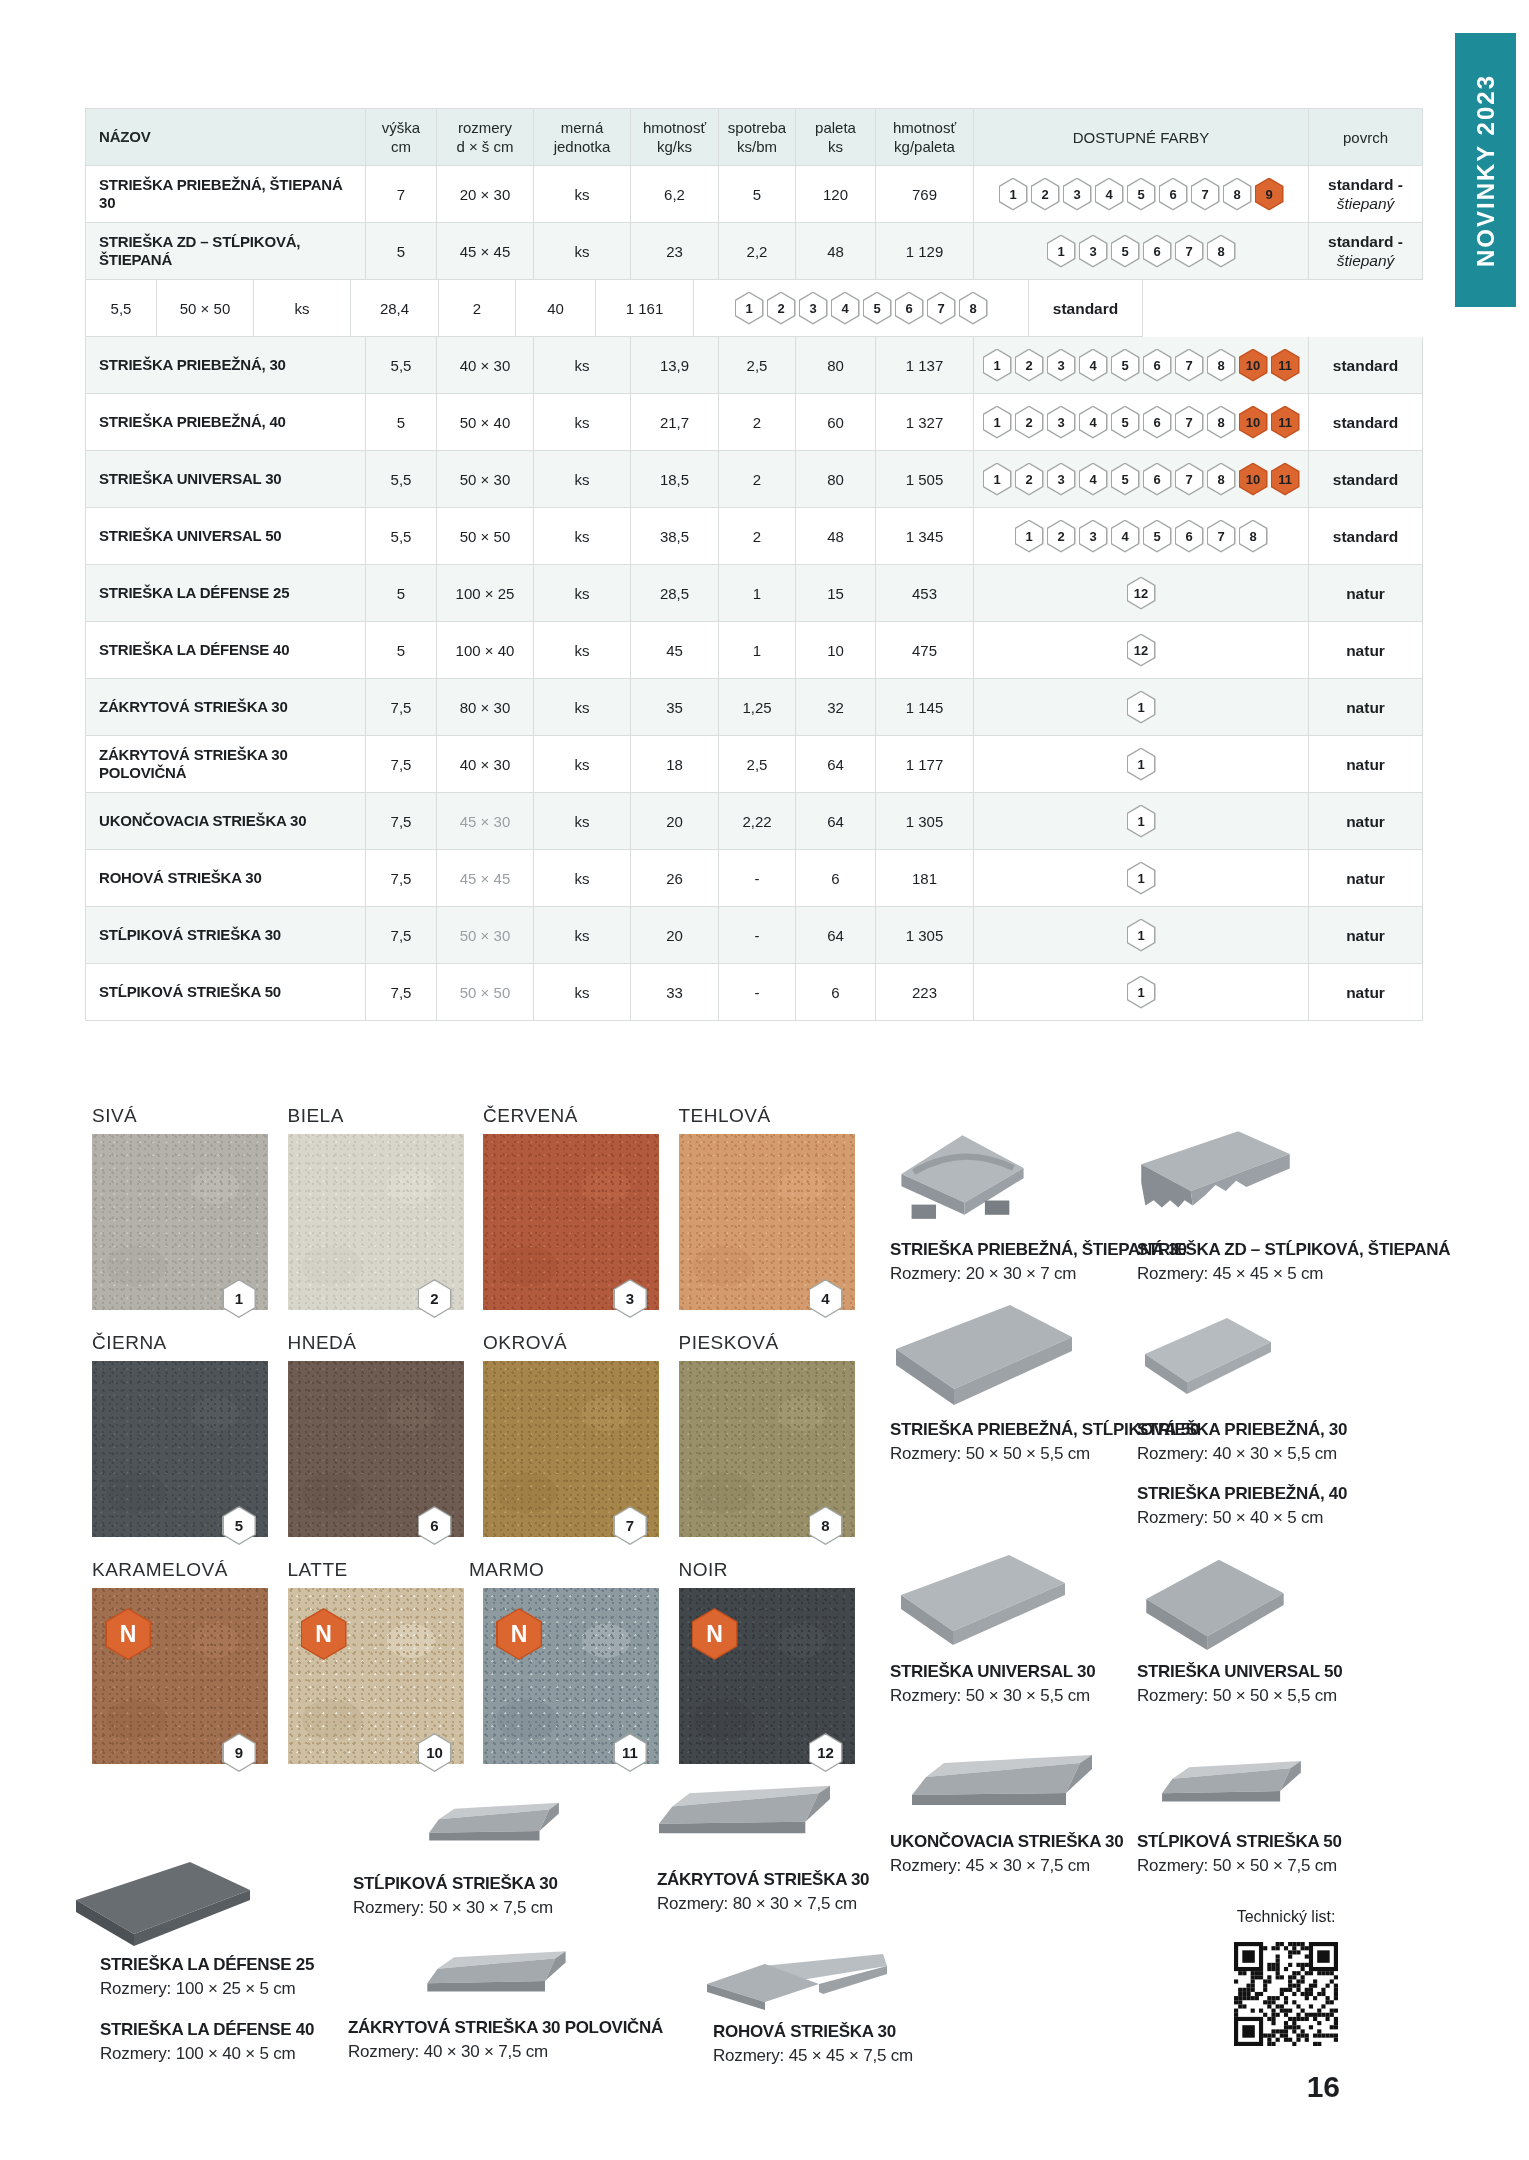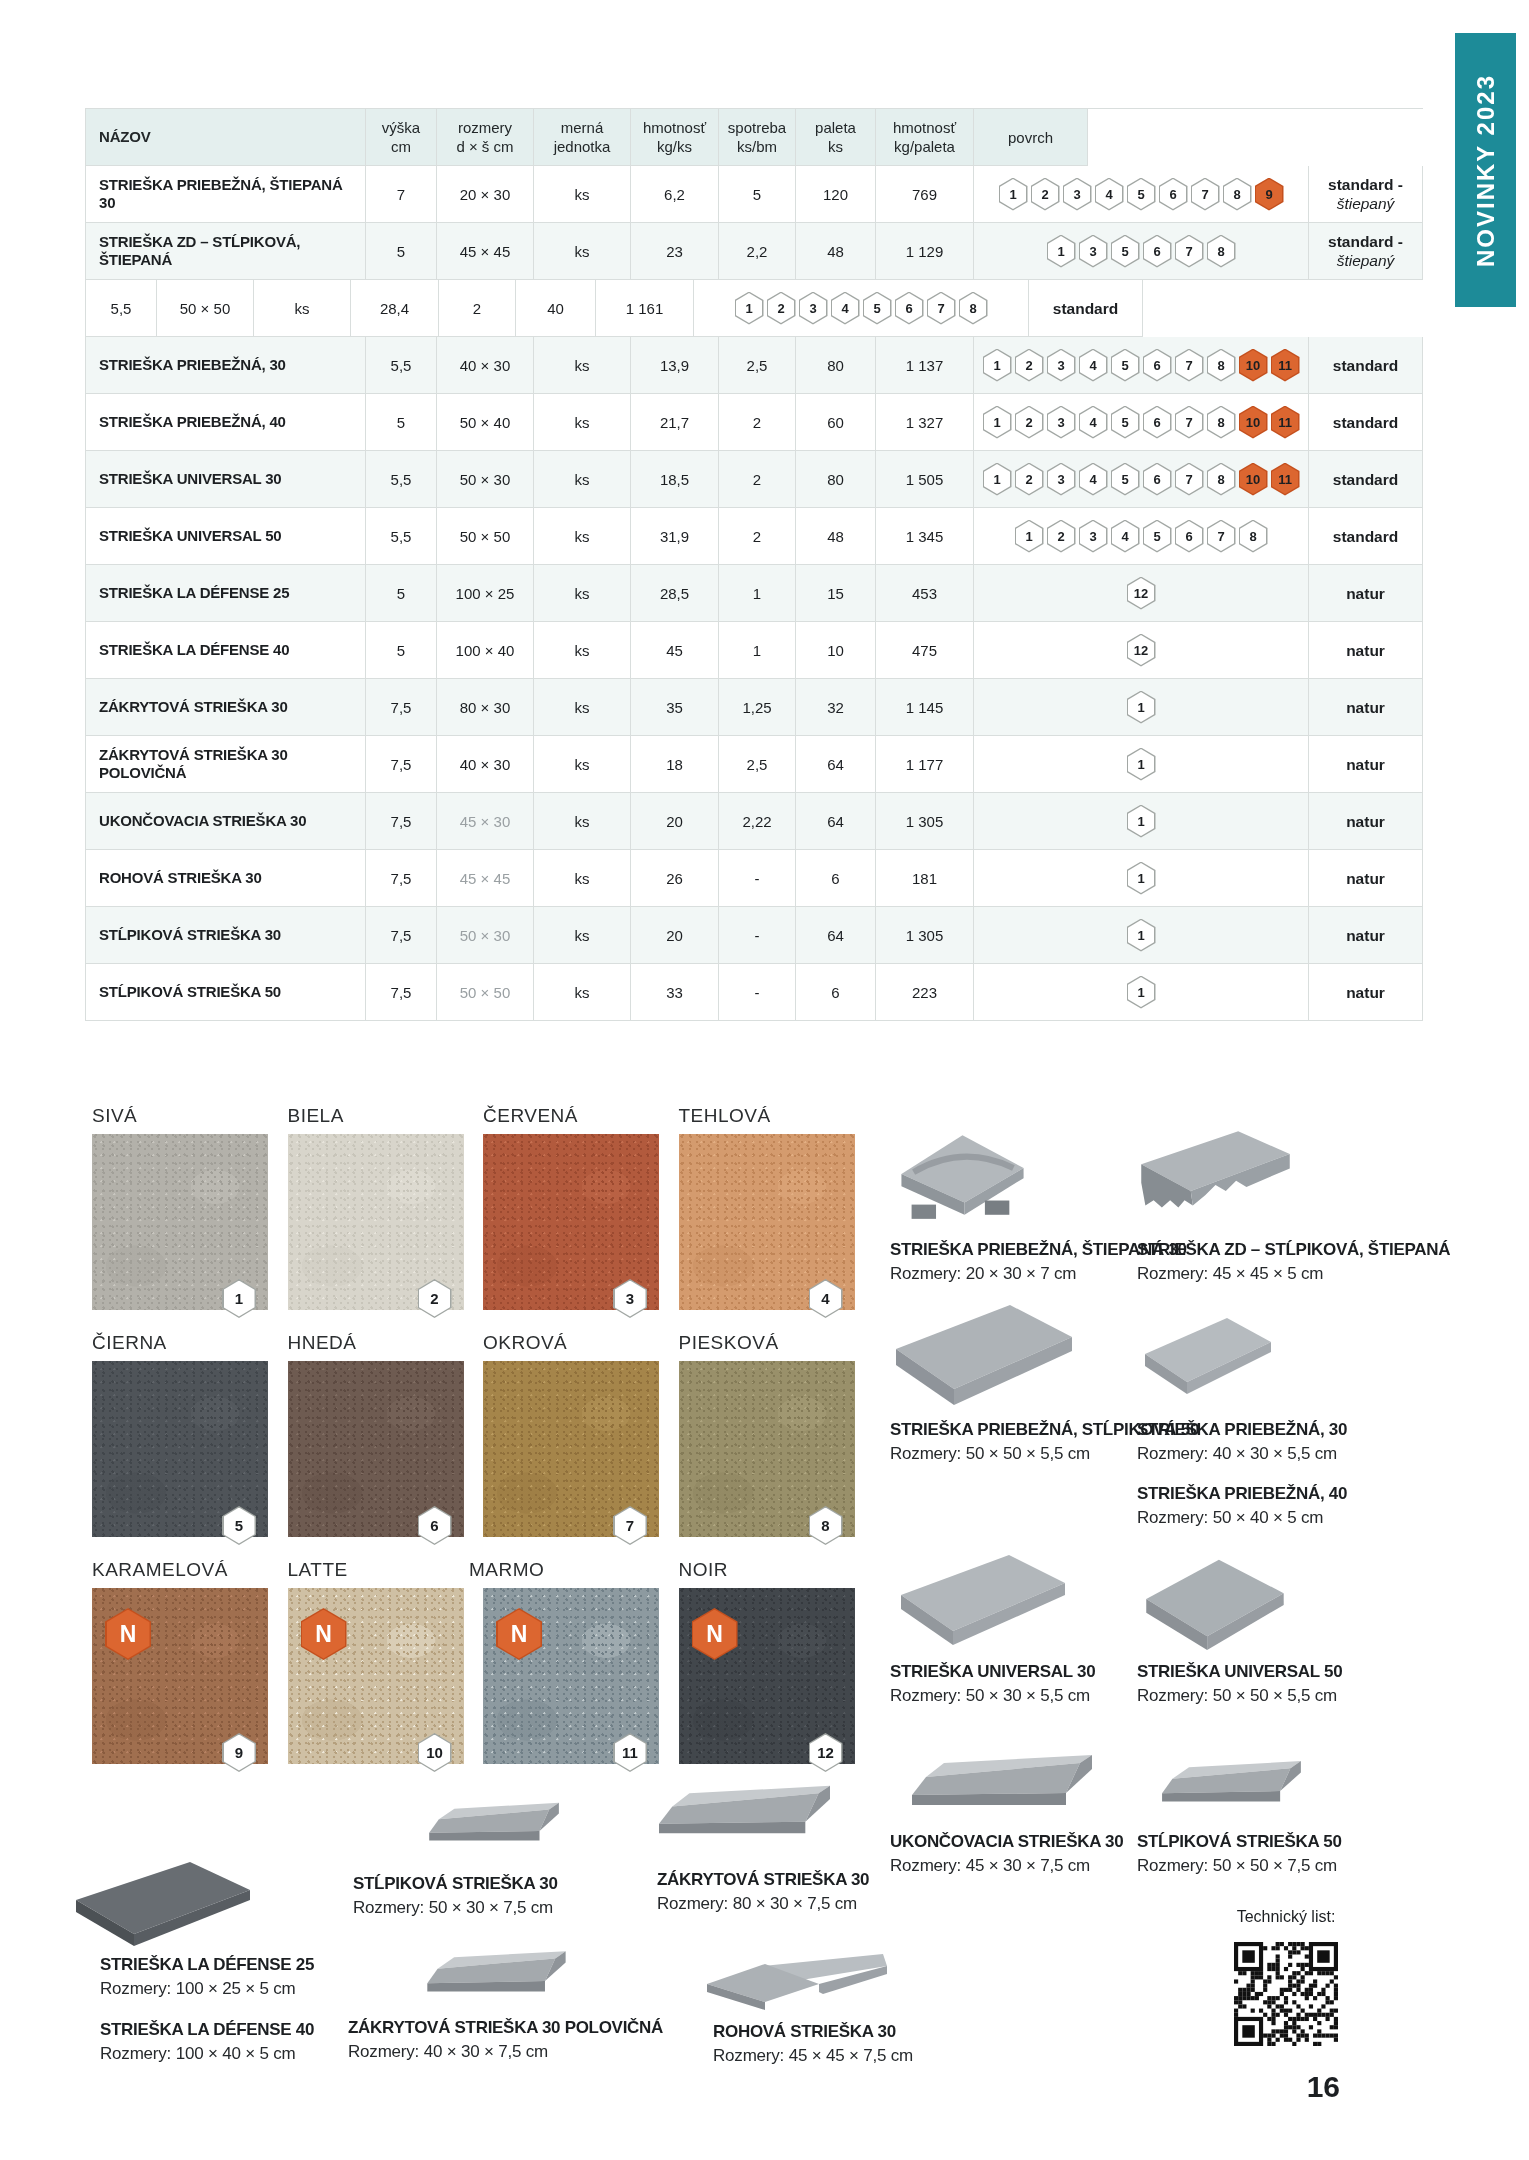--- a/index.html
+++ b/index.html
@@ -104,20 +104,23 @@
         <span>ks/bm</span>
       </div>
       <div class="cell" style="width: 80px;">
         <span>paleta</span>
         <span>ks</span>
       </div>
       <div class="cell" style="width: 98px;">
         <span>hmotnosť</span>
         <span>kg/paleta</span>
       </div>
+      <div class="cell" style="width: 335px;">
+        <span>DOSTUPNÉ FARBY</span>
+      </div>
       <div class="cell" style="width: 114px;">
         <span>povrch</span>
       </div>
     </div>
   <div id="tbody">
       <div class="trow dr">
         <div class="cell cname" style="width: 280px;">
           <span>STRIEŠKA PRIEBEŽNÁ, ŠTIEPANÁ 30</span>
         </div>
         <div class="cell" style="width: 71px;">
@@ -532,21 +535,21 @@
         <div class="cell" style="width: 71px;">
           <span>5,5</span>
         </div>
         <div class="cell" style="width: 97px;">
           <span>50 × 50</span>
         </div>
         <div class="cell" style="width: 97px;">
           <span>ks</span>
         </div>
         <div class="cell" style="width: 88px;">
-          <span>31,9</span>
+          <span>38,5</span>
         </div>
         <div class="cell" style="width: 77px;">
           <span>2</span>
         </div>
         <div class="cell" style="width: 80px;">
           <span>48</span>
         </div>
         <div class="cell" style="width: 98px;">
           <span>1 345</span>
         </div>

